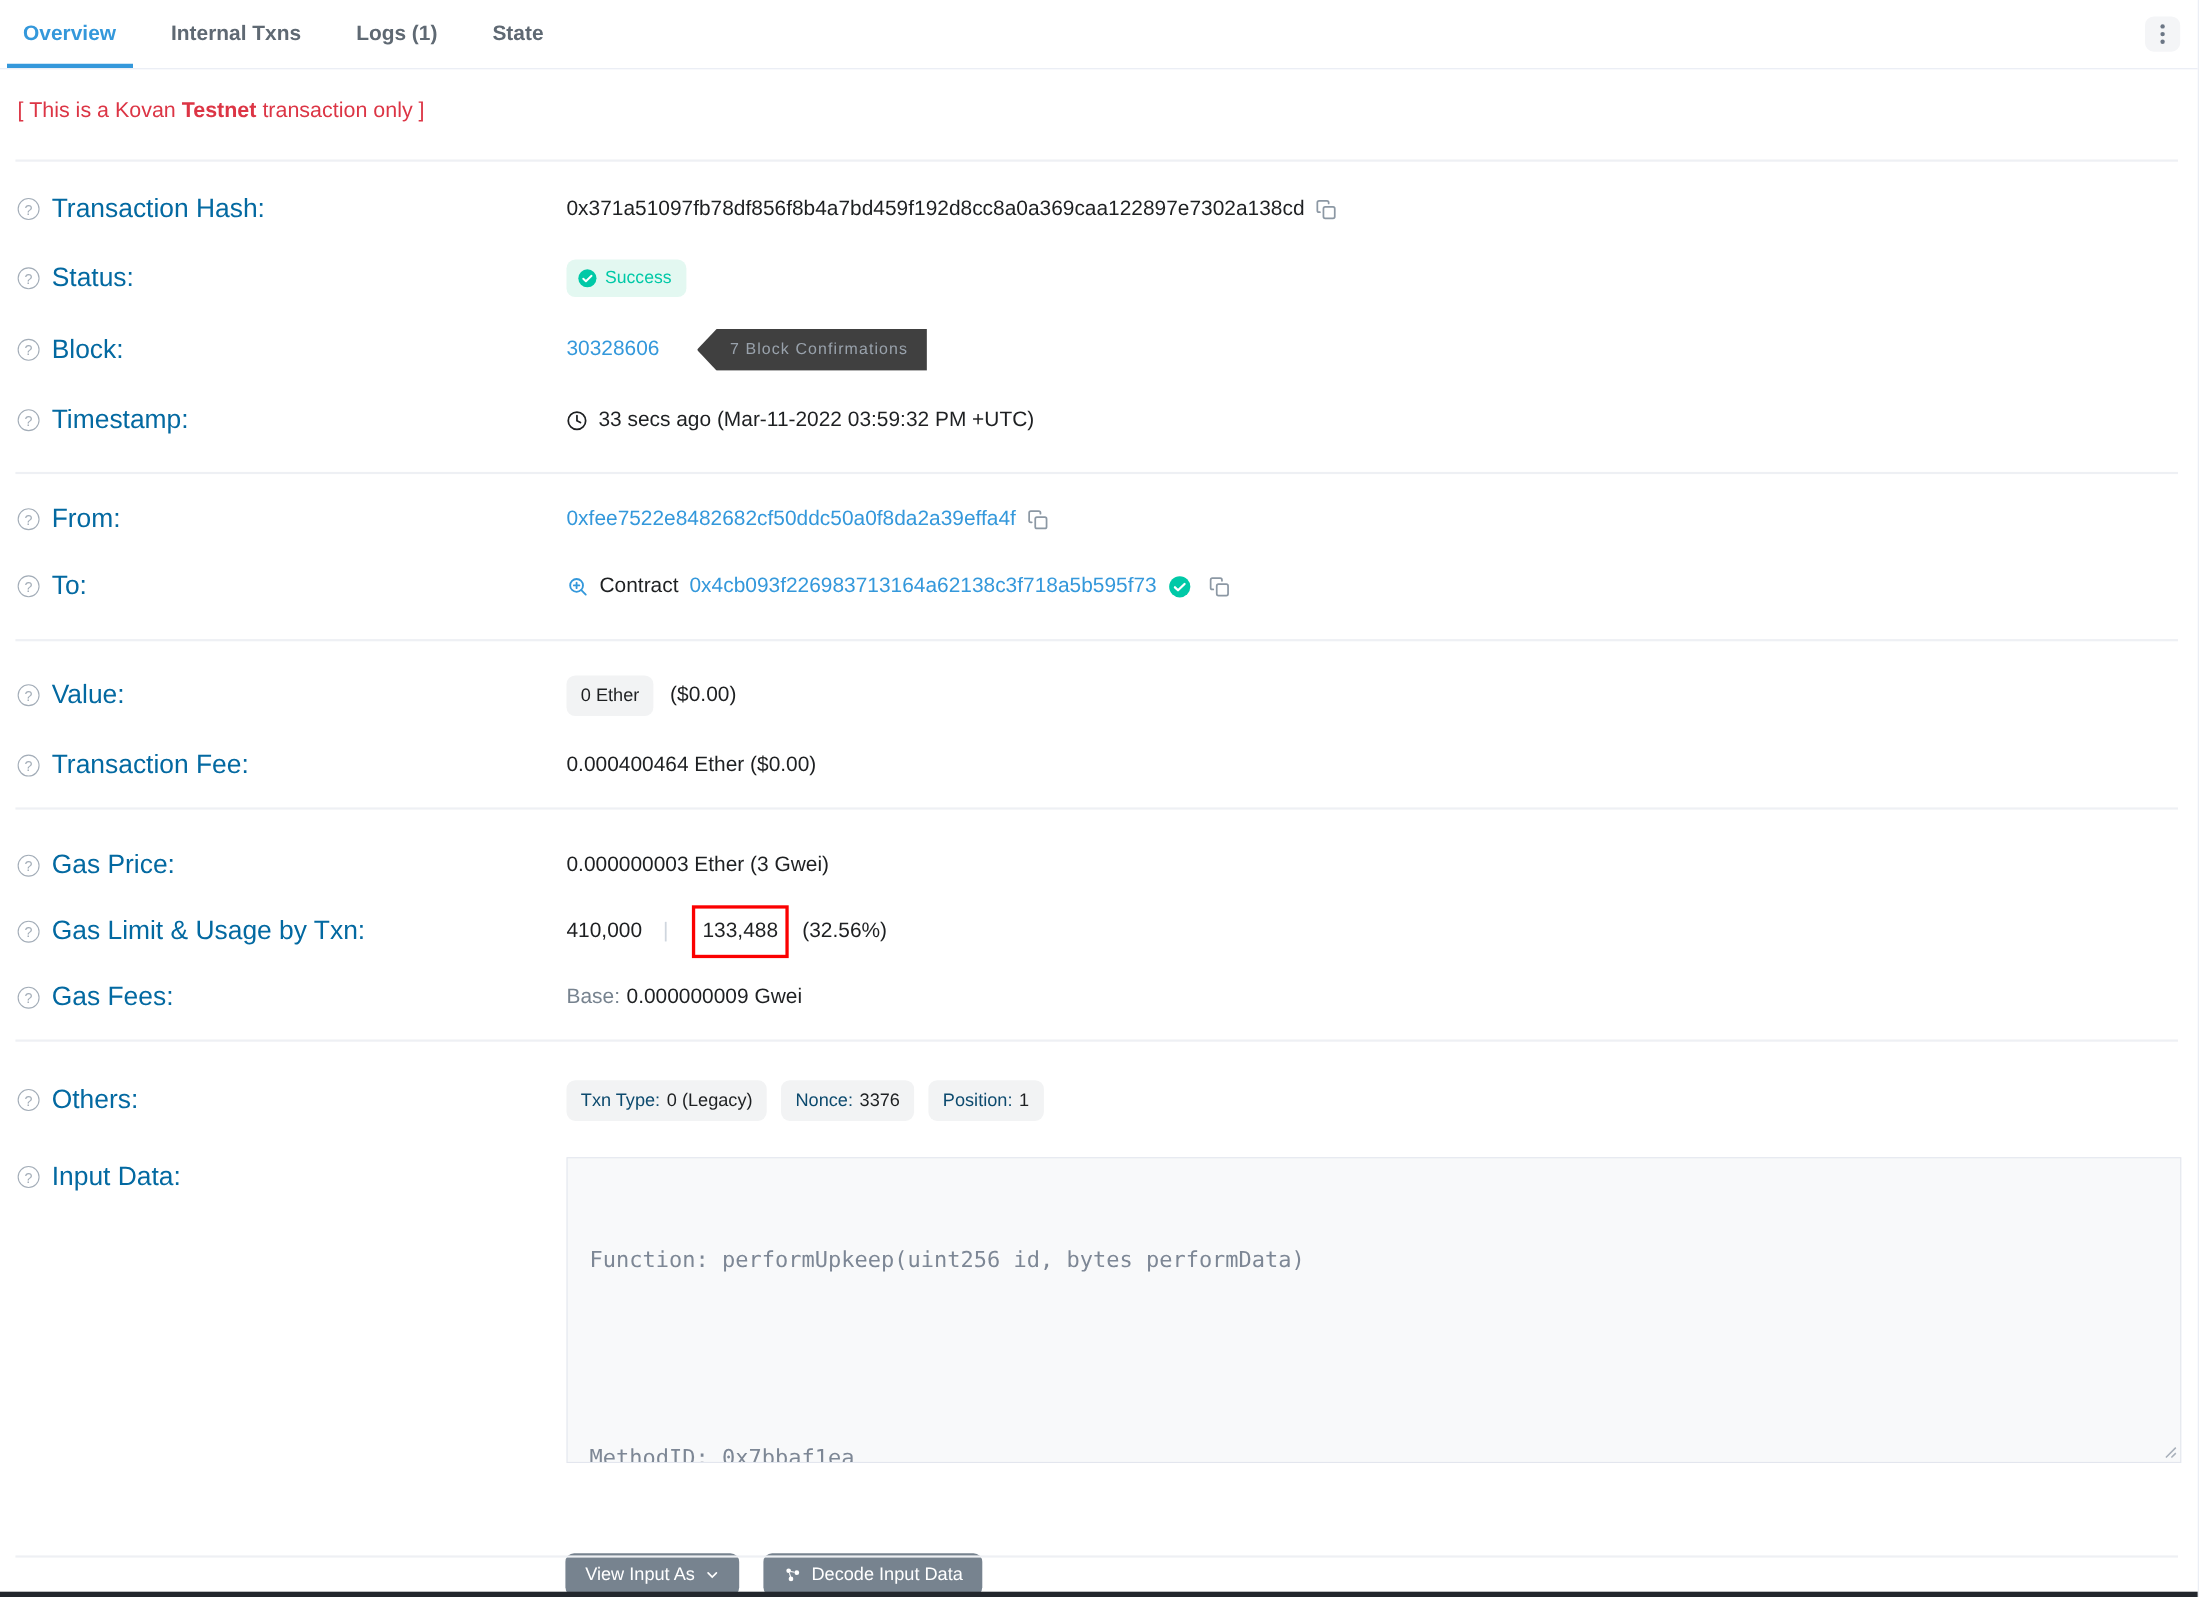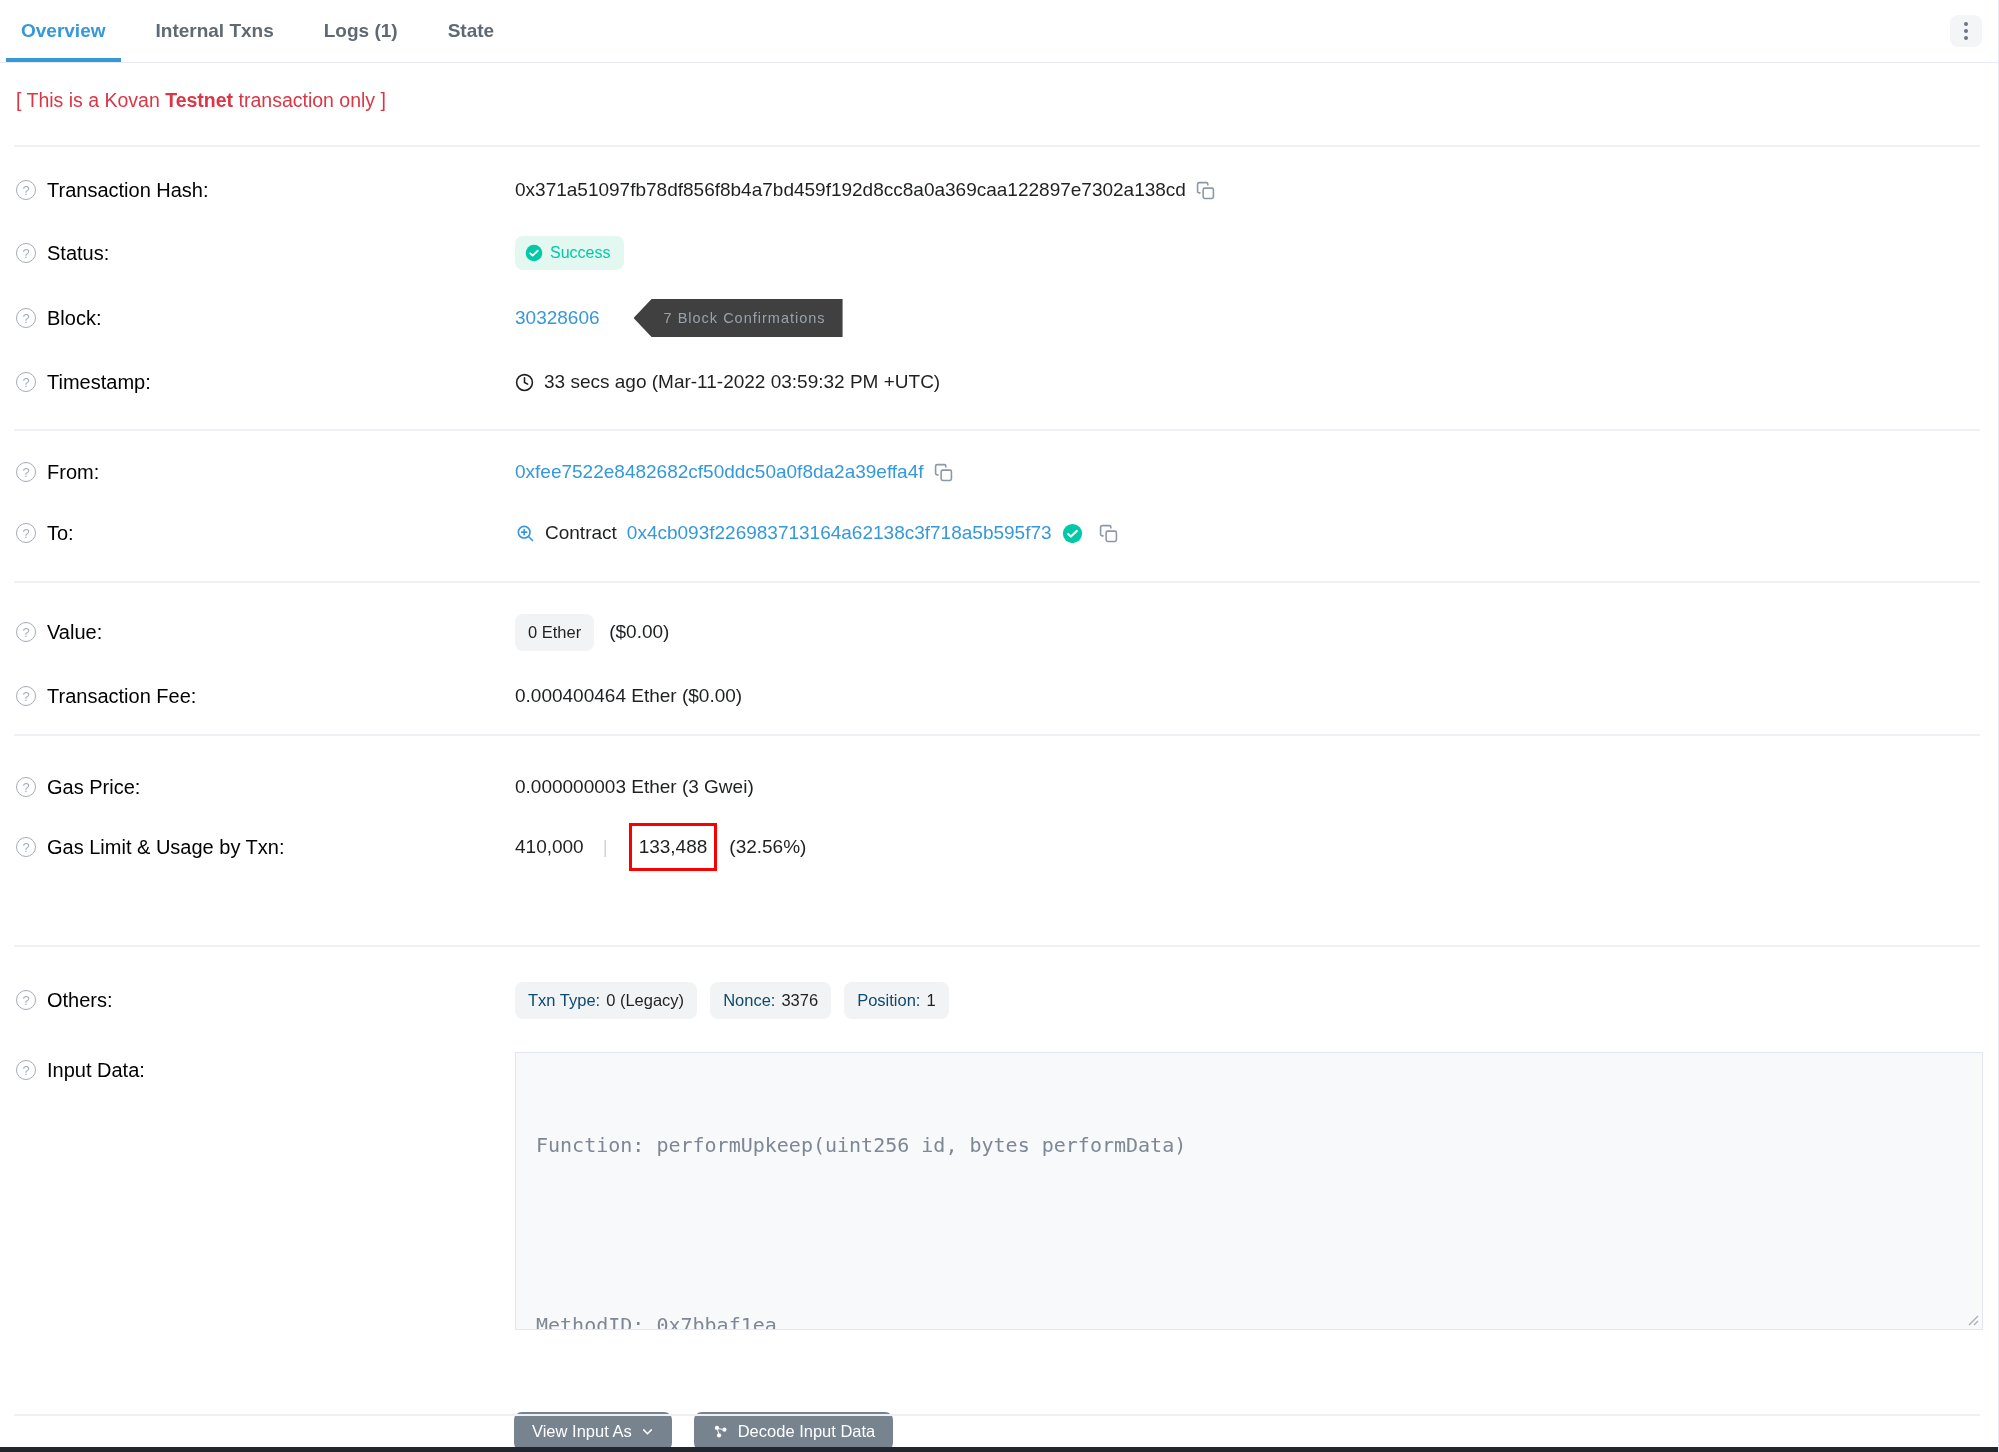--- a/index.html
+++ b/index.html
@@ -17,21 +17,21 @@
   .kebab i{width:4px;height:4px;border-radius:50%;background:#6b7685;}
 
   
   .notice{position:absolute;left:16px;top:89px;font-size:19.5px;color:#dc3545;}
   .notice b{font-weight:bold;}
 
   .divider{position:absolute;left:14px;width:1966px;height:2px;background:#eef0f4;}
 
   
   .row{position:absolute;left:0;width:100%;height:44px;}
-  .lbl{position:absolute;left:16px;top:0;height:44px;display:flex;align-items:center;gap:11px;font-size:20px;color:#000000;}
+  .lbl{position:absolute;left:16px;top:0;height:44px;display:flex;align-items:center;gap:11px;font-size:24px;color:#0369a1;}
   .q{width:20px;height:20px;border:1.5px solid #a3adb8;border-radius:50%;display:flex;align-items:center;
      justify-content:center;flex:none;box-sizing:border-box;}
   .q::before{content:"?";font-size:13px;color:#a3adb8;}
   .val{position:absolute;left:515px;top:0;height:44px;display:flex;align-items:center;gap:10px;font-size:19px;color:#1e2022;white-space:nowrap;}
   .link{color:#3498db;text-decoration:none;cursor:pointer;}
   .iconbtn{background:none;border:0;padding:0;margin:0;display:flex;align-items:center;cursor:pointer;}
 
   .badge-success{display:flex;align-items:flex-end;gap:7px;background:#e3f8f1;color:#00c9a7;
                  border-radius:8px;padding:8px 14px 8px 10px;font-size:16px;}
   .confirm-badge{margin-left:24px;background:#404040;color:#99a2ac;font-size:14.5px;letter-spacing:1px;
@@ -221,20 +221,30 @@
       <span>Gas Limit &amp; Usage by Txn:</span>
     </div>
     <div class="val">
       <span>410,000</span>
       <span class="sep">|</span>
       <span class="redbox">133,488</span>
       <span>(32.56%)</span>
     </div>
   </div>
 
+  <div class="row" style="top:885px">
+    <div class="lbl">
+      <span class="q"></span>
+      <span>Gas Fees:</span>
+    </div>
+    <div class="val">
+      <span class="muted">Base:</span>
+      <span style="margin-left:-4px">0.000000009 Gwei</span>
+    </div>
+  </div>
 
   <div class="divider" style="top:945px"></div>
 
   <div class="row" style="top:978px">
     <div class="lbl">
       <span class="q"></span>
       <span>Others:</span>
     </div>
     <div class="val" style="gap:13px">
       <span class="pill">

